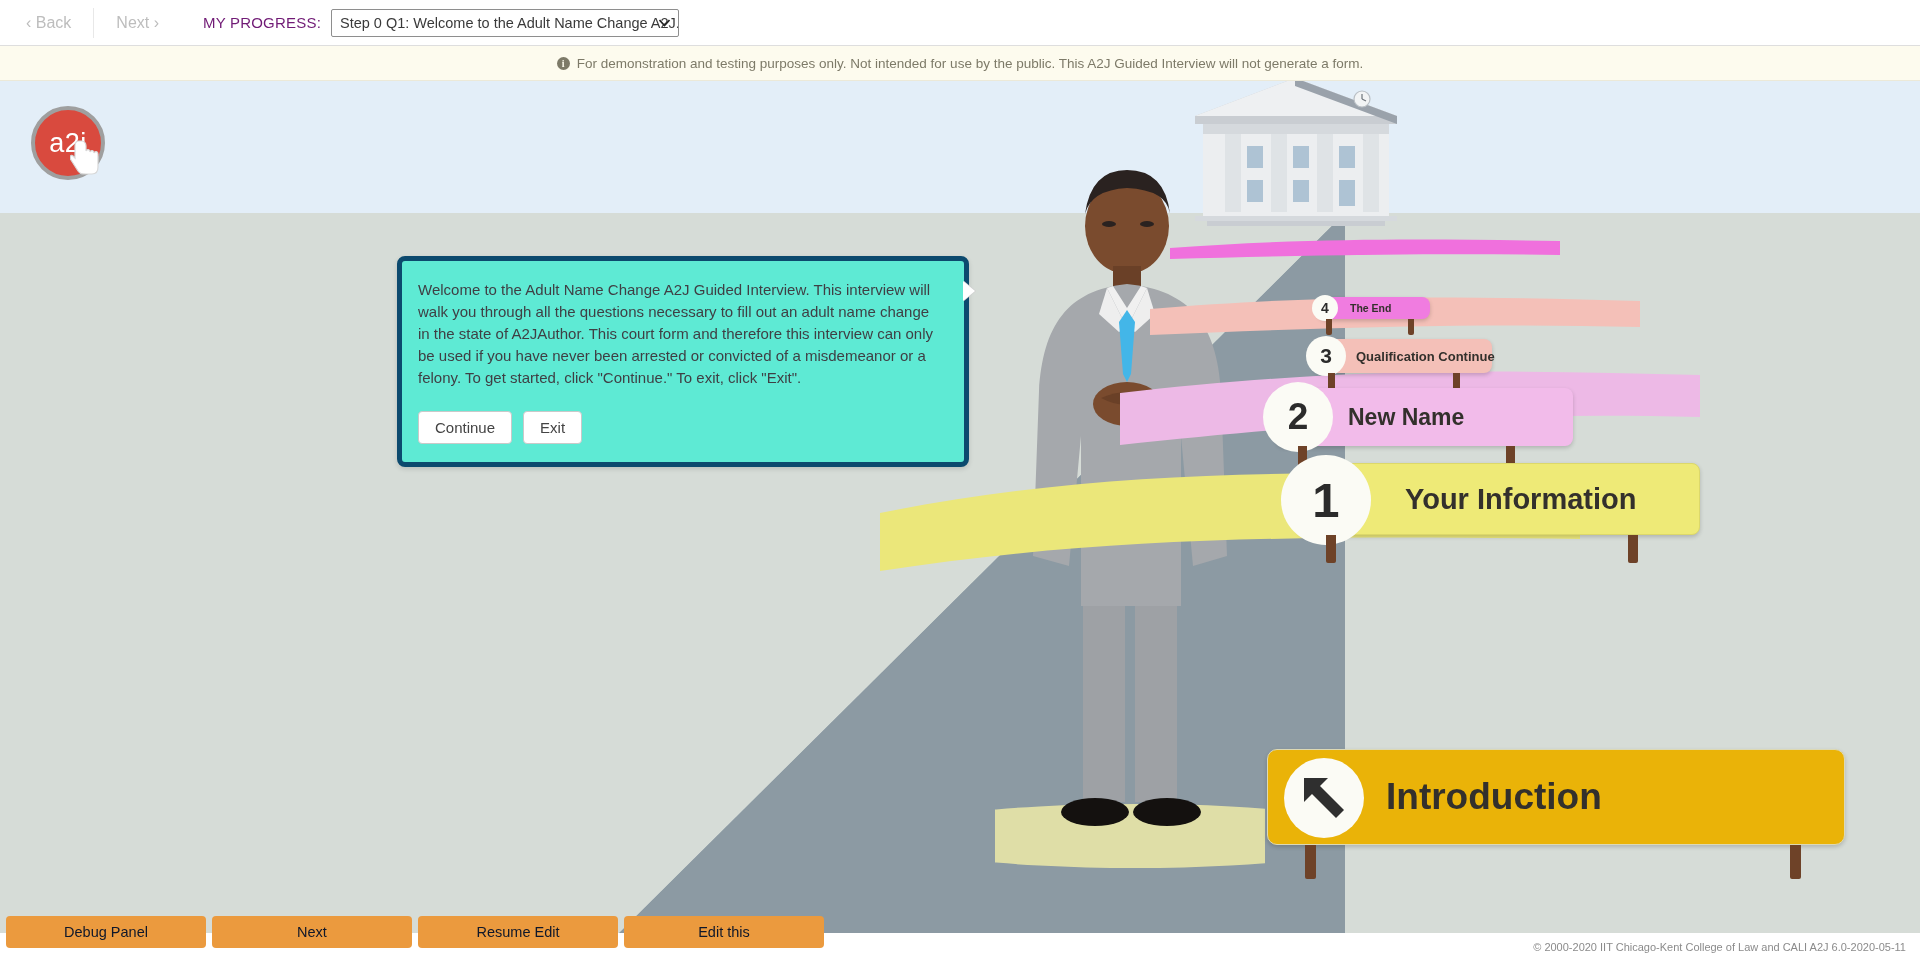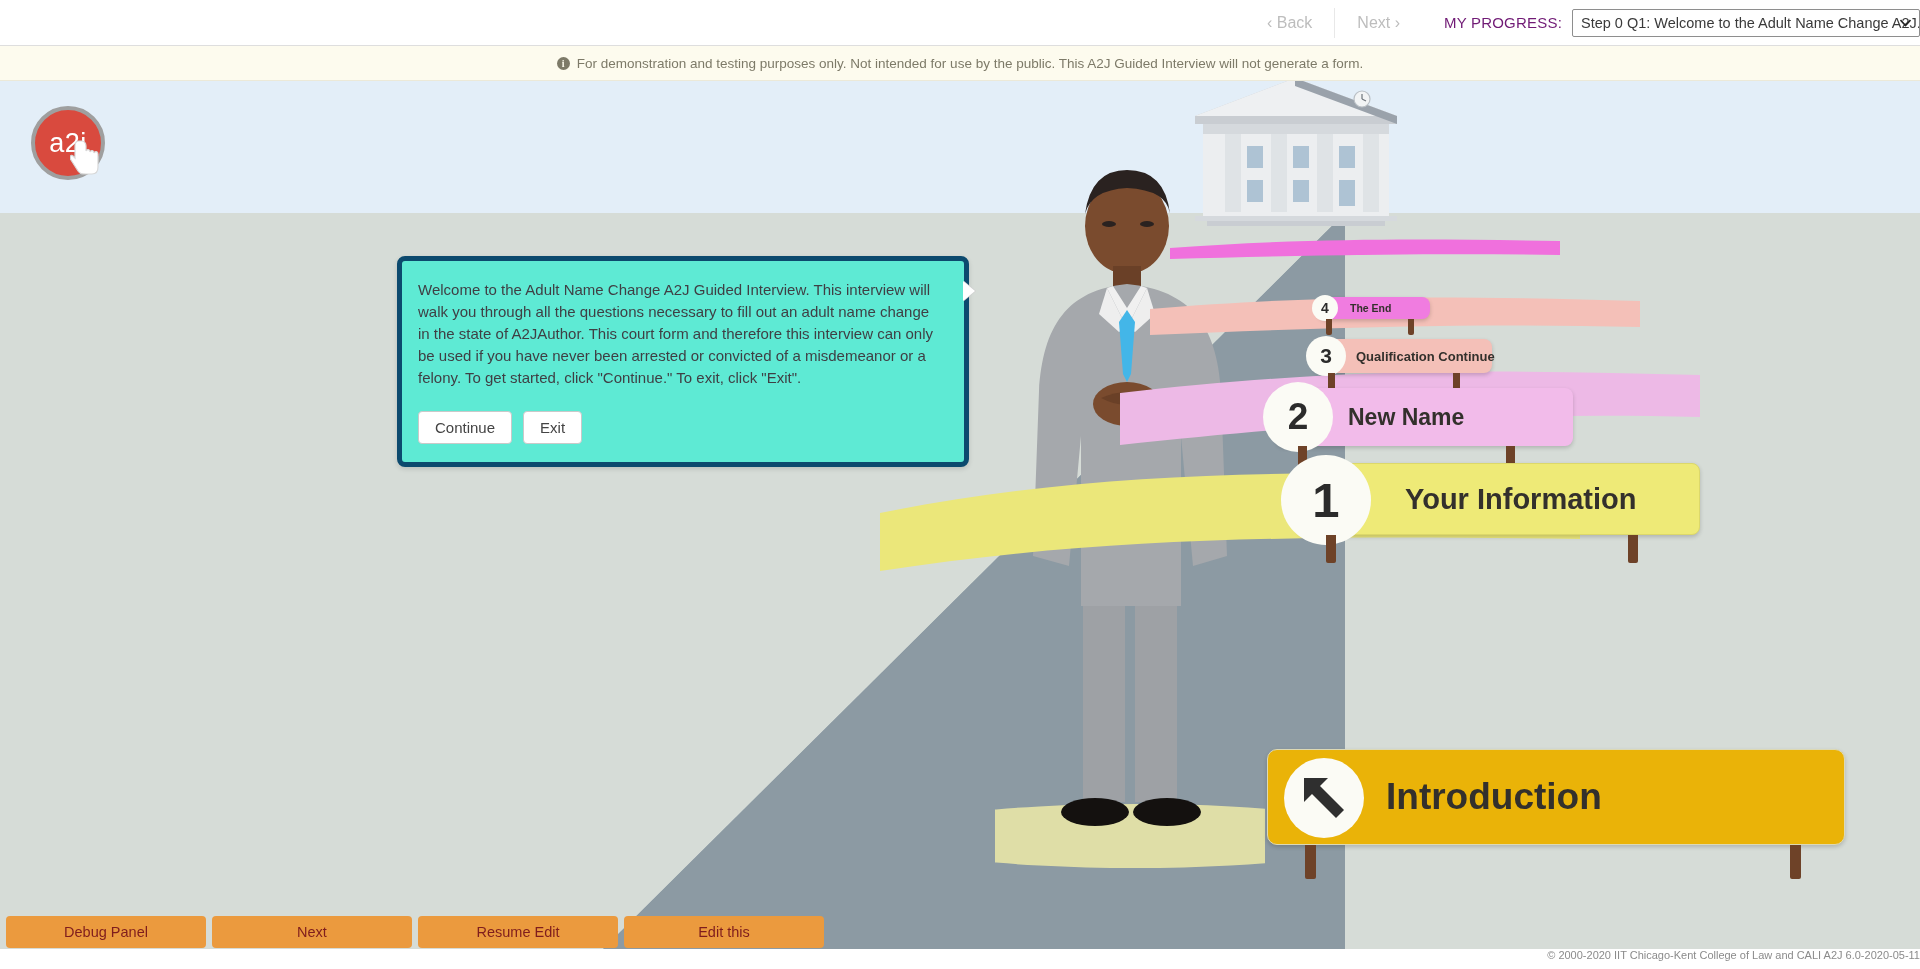--- a/index.html
+++ b/index.html
@@ -8,21 +8,21 @@
     font-family: "Liberation Sans", sans-serif;
     background: #ffffff;
     overflow: hidden;
   }
   #app { position: relative; width: 1920px; height: 969px; }
 
   
   .topnav {
     position: absolute; left: 0; top: 0; width: 1920px; height: 46px;
     background: #ffffff; border-bottom: 1px solid #dedede;
-    display: flex; align-items: center; justify-content: flex-end;
+    display: flex; align-items: center;
   }
   .nav-btn {
     font-size: 16px; color: #bdbdbd; padding: 0 22px; height: 46px;
     display: flex; align-items: center; background: none; border: none;
     font-family: "Liberation Sans", sans-serif; cursor: default;
   }
   .nav-btn.back { padding-left: 26px; }
   .nav-divider { width: 1px; height: 30px; background: #e8e8e8; }
   .progress-label {
     font-size: 15px; color: #701a75; margin-left: 22px; margin-right: 10px;
@@ -125,30 +125,30 @@
 
   
   .ribbon { position: absolute; z-index: 10; }
 
   
   .toolbar {
     position: absolute; left: 0; bottom: 17px; width: 1920px; height: 36px;
     display: flex; gap: 6px; padding-left: 6px; z-index: 50;
   }
   .tb-btn {
-    background: #eb9a3e; color: #7f1d1d; border: none; border-radius: 4px;
+    background: #eb9a3e; color: #0f172a; border: none; border-radius: 4px;
     font-size: 14.5px; font-family: "Liberation Sans", sans-serif;
     height: 32px; width: 200px; cursor: pointer;
   }
 
   
   .footer {
-    position: absolute; left: 0; bottom: 0; width: 1920px; height: 20px;
-    background: #fff; display: flex; align-items: flex-start;
-    justify-content: flex-end; 
+    position: absolute; left: 0; bottom: 16px; width: 1920px; height: 20px;
+    background: #fff; display: flex; align-items: flex-end;
+    justify-content: flex-end; padding-right: 14px;
     font-size: 11px; color: #8b8b8b;
   }
 </style>
 </head>
 <body>
 
 <div id="app">
 
   <div class="topnav">
     <button class="nav-btn back">‹ Back</button>

